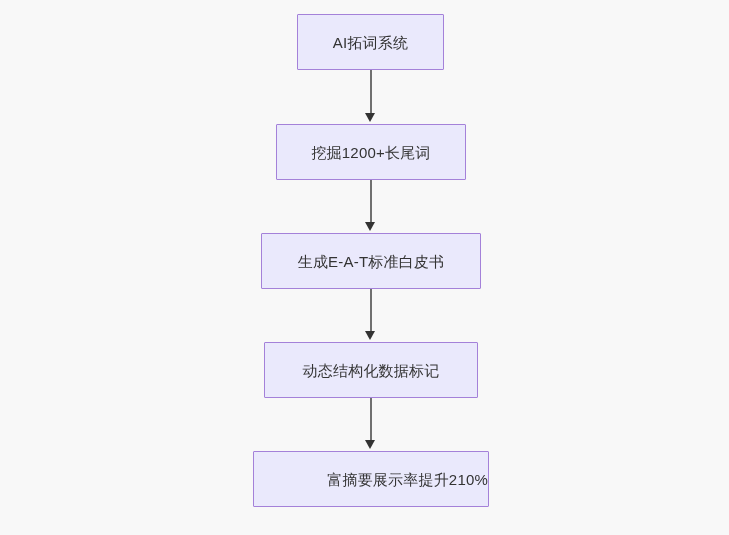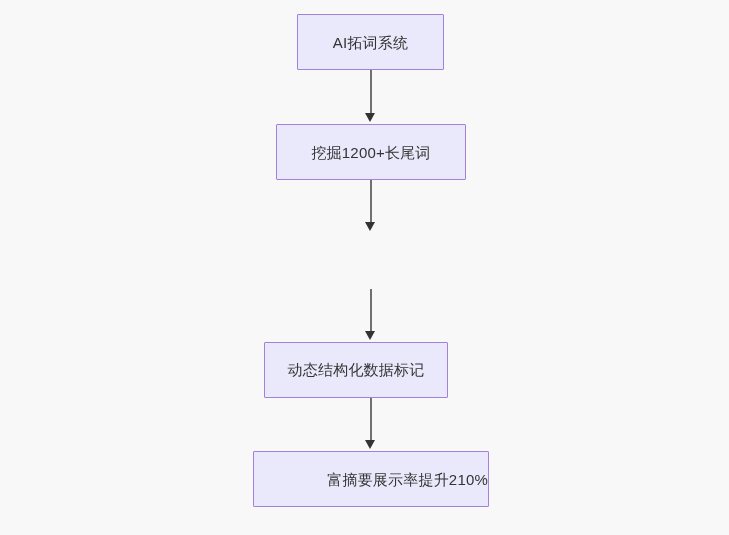--- a/index.html
+++ b/index.html
@@ -68,22 +68,25 @@
   <div class="edge-head" style="left:365px; top:440px;"></div>
 
   <div class="node" style="left:297px; top:14px; width:147px;">
     <span class="node-label">AI拓词系统</span>
   </div>
 
   <div class="node" style="left:276px; top:124px; width:190px;text-align:center;">
     <span class="node-label">挖掘1200+长尾词</span>
   </div>
 
+  <div class="node" style="left:261px; top:233px; width:220px;">
+    <span class="node-label">生成E-A-T标准白皮书</span>
+  </div>
 
-  <div class="node" style="left:264px; top:342px; width:184px;font-family:Liberation Serif, serif;">
+  <div class="node" style="left:264px; top:342px; width:214px;">
     <span class="node-label">动态结构化数据标记</span>
   </div>
 
   <div class="node" style="left:253px; top:451px; width:236px;justify-content:flex-end;">
     <span class="node-label">富摘要展示率提升210%</span>
   </div>
 
 </div>
 
 </body></html>

